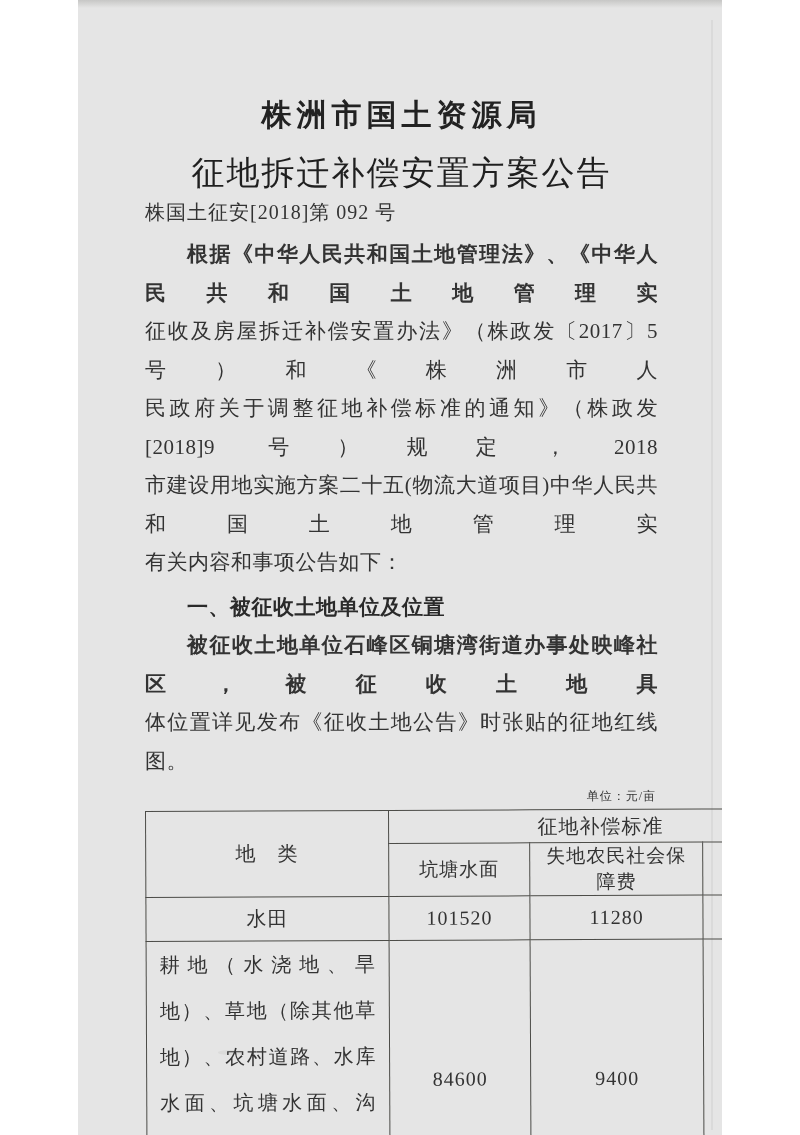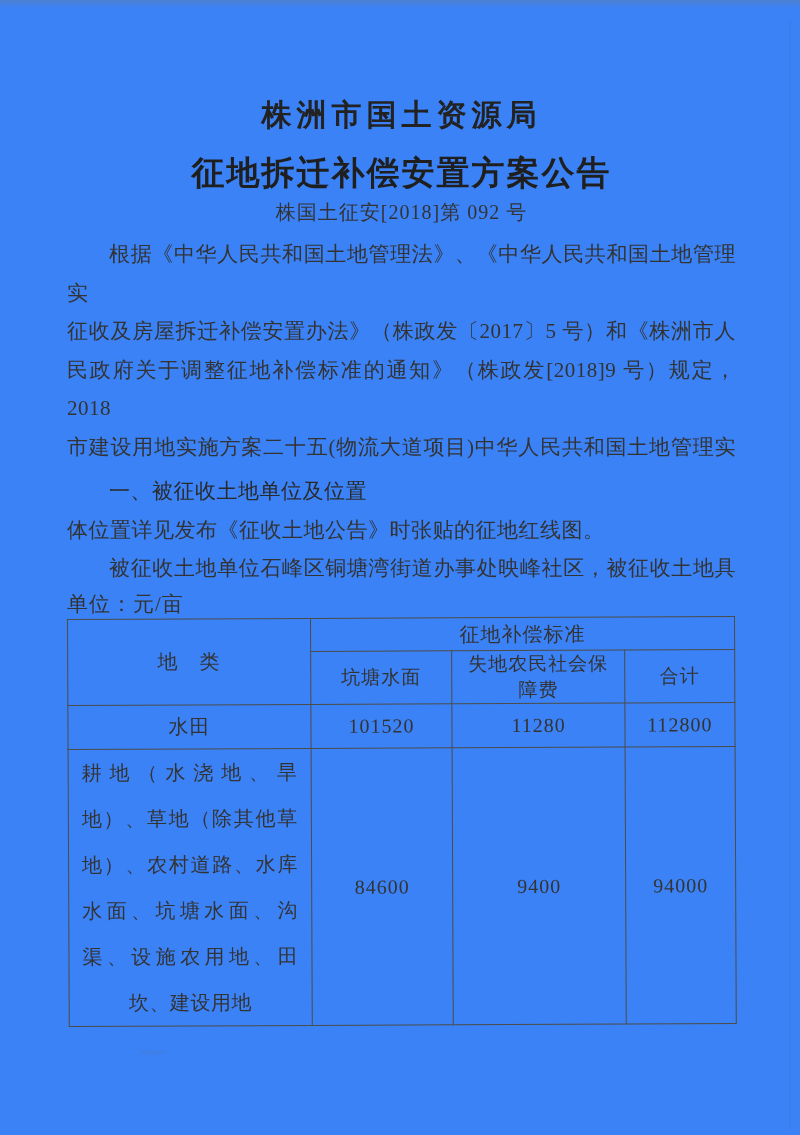--- a/index.html
+++ b/index.html
@@ -1,21 +1,21 @@
 <!DOCTYPE html>
 <html lang="zh"><head>
 <meta charset="utf-8">
 <style>
   html, body { margin: 0; padding: 0; background: #ffffff; }
   .page {
     position: relative;
-    width: 800px;
+    width: 644px;
     height: 1135px;
     margin: 0 auto;
-    background: #3b82f6;
+    background: #e5e5e5;
     overflow: hidden;
     font-family: "Liberation Serif", "DejaVu Serif", serif;
     color: #2e2e2e;
     box-sizing: border-box;
     padding: 97px 64px 0 67px;
   }
   
   .scan-top-edge {
     position: absolute; top: 0; left: 0; right: 0; height: 8px;
     background: linear-gradient(180deg, rgba(120,120,115,0.28), rgba(120,120,115,0.0));
@@ -32,51 +32,52 @@
     pointer-events: none;
   }
 
   .title1 {
     margin: 0; text-align: center;
     font-size: 30px; line-height: 36px; font-weight: bold;
     letter-spacing: 5px; color: #222;
   }
   .title2 {
     margin: 18px 0 0 0; text-align: center;
-    font-size: 33px; line-height: 44px; font-weight: bold;
+    font-size: 33px; line-height: 44px; font-weight: normal;
     letter-spacing: 2px; color: #1f1f1f;
   }
   .doc-number {
-    margin-top: 0px; text-align: center;
+    margin-top: 0px; 
     font-size: 20px; line-height: 34px; letter-spacing: 1px; color: #333;
   }
 
   .body-text { font-size: 21px; letter-spacing: 0.5px; color: #333; }
   .intro { margin-top: 6px; }
   .line {
     line-height: 38.5px;
     text-align: justify;
     text-align-last: justify;
   }
   .line.loose { text-align-last: left; }
-  .indent { text-indent: 2em; }
+  .indent { text-indent: 2em; font-weight: bold; }
 
   .sec-heading {
     margin-top: 6px;
-    font-weight: normal;
+    font-weight: bold;
     font-size: 21px;
     line-height: 38.5px;
     text-indent: 2em;
     color: #2a2a2a;
     letter-spacing: 0.5px;
   }
 
   .unit-note {
     margin-top: 4px;
-    font-size: 21px;
+    text-align: right;
+    font-size: 12px;
     line-height: 24px;
     color: #333;
     padding-right: 2px;
     letter-spacing: 1px;
   }
 
   .comp-table-wrap { margin-top: 3px; transform: rotate(-0.25deg); transform-origin: left top; }
   table.comp-table {
     width: 668px;
     border-collapse: collapse;
@@ -122,27 +123,28 @@
 
   <h1 class="title1">株洲市国土资源局</h1>
   <h2 class="title2">征地拆迁补偿安置方案公告</h2>
   <div class="doc-number">株国土征安[2018]第 092 号</div>
 
   <div class="intro body-text">
     <div class="line indent">根据《中华人民共和国土地管理法》、《中华人民共和国土地管理实</div>
     <div class="line">征收及房屋拆迁补偿安置办法》（株政发〔2017〕5 号）和《株洲市人</div>
     <div class="line">民政府关于调整征地补偿标准的通知》（株政发[2018]9 号）规定，2018</div>
     <div class="line">市建设用地实施方案二十五(物流大道项目)中华人民共和国土地管理实</div>
+    <div class="line loose">有关内容和事项公告如下：</div>
   </div>
 
   <div class="sec-heading">一、被征收土地单位及位置</div>
 
   <div class="body-text">
+    <div class="line indent">被征收土地单位石峰区铜塘湾街道办事处映峰社区，被征收土地具</div>
     <div class="line loose">体位置详见发布《征收土地公告》时张贴的征地红线图。</div>
-    <div class="line indent">被征收土地单位石峰区铜塘湾街道办事处映峰社区，被征收土地具</div>
   </div>
 
 
   <div class="unit-note">单位：元/亩</div>
 
   <div class="comp-table-wrap">
     <table class="comp-table">
       <colgroup>
         <col class="col-land">
           <col class="col-comp">

